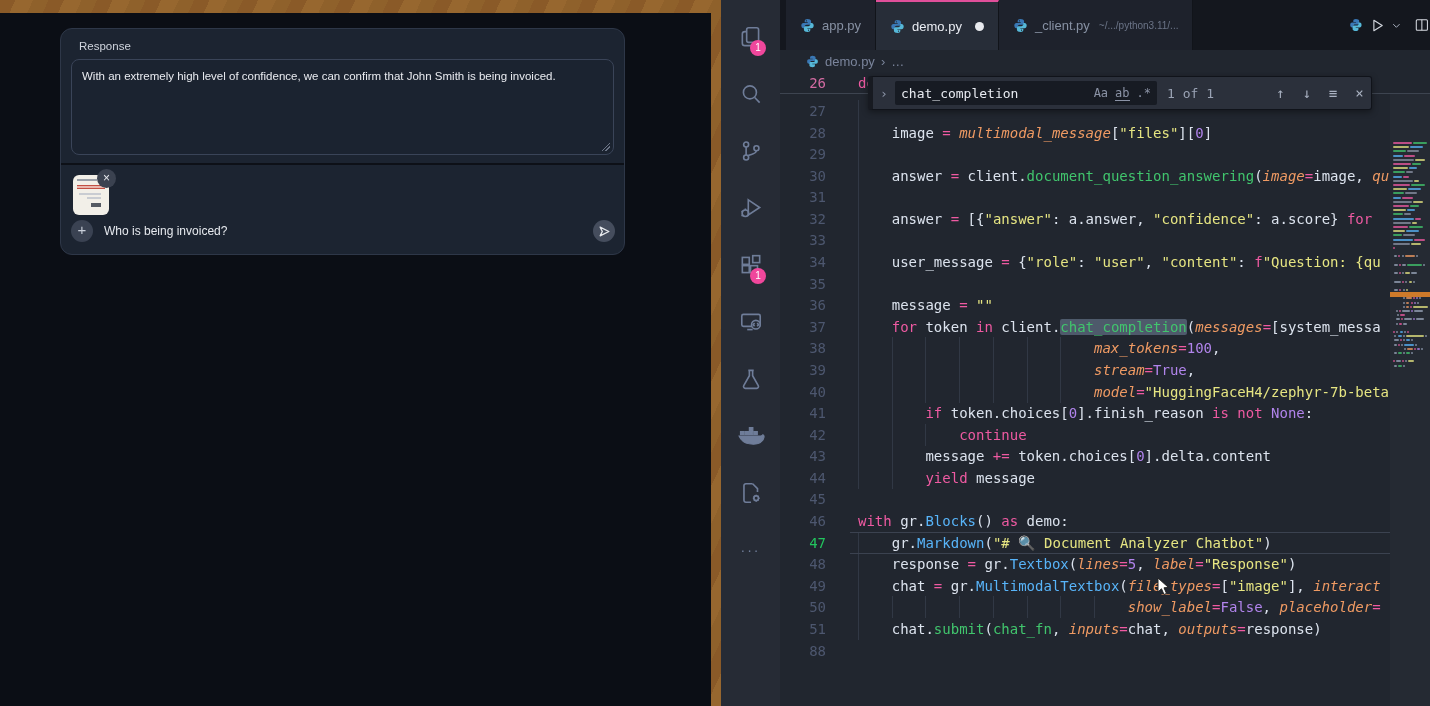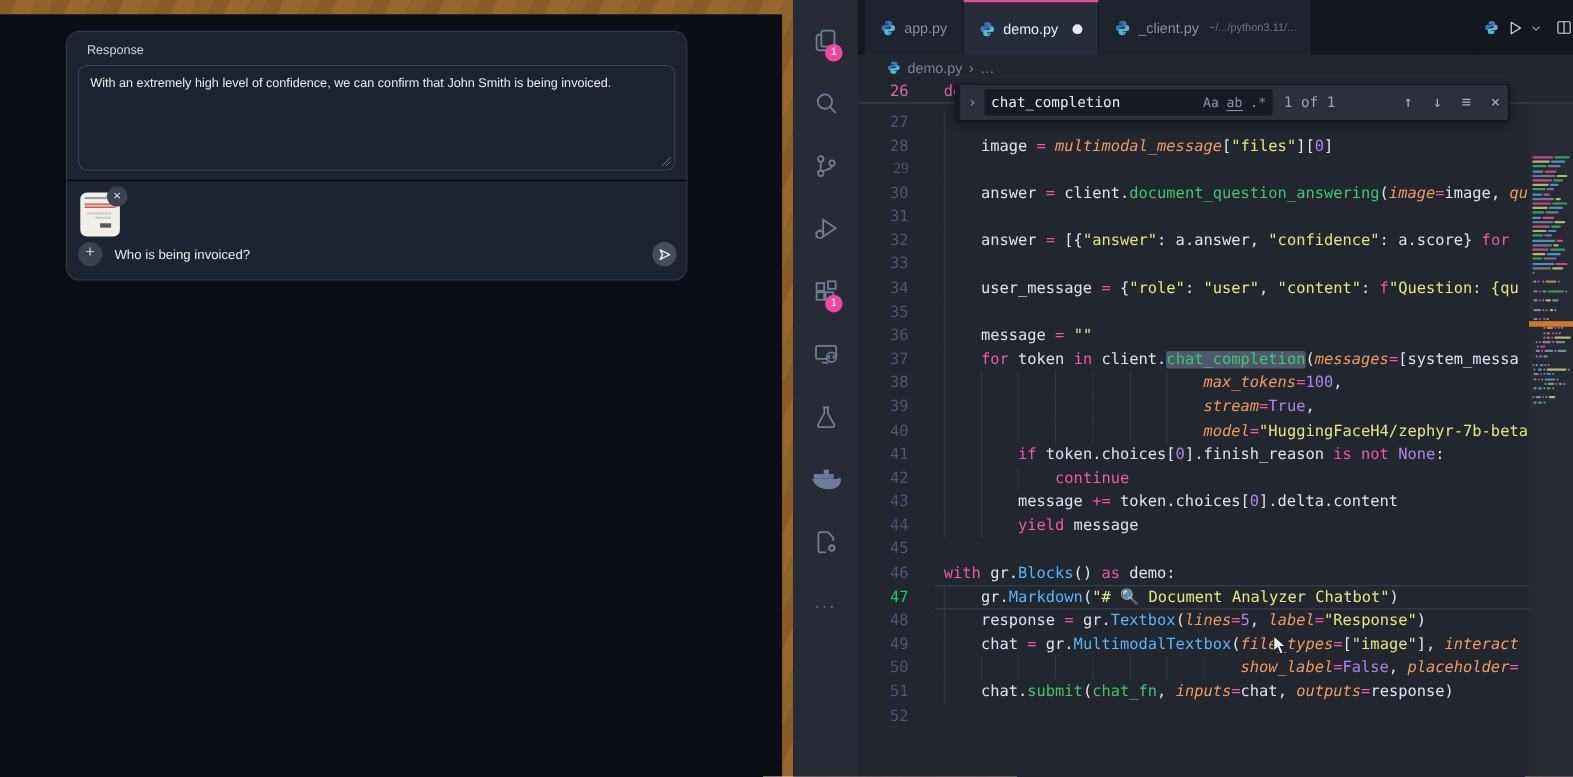--- a/index.html
+++ b/index.html
@@ -415,21 +415,21 @@
         <div class="mm-row" style="top: 292.6px; left: 8.35px; width: 3.3px; background: rgb(65, 197, 109);"></div>
         <div class="mm-row" style="top: 292.6px; left: 12.85px; width: 2px; background: rgb(154, 165, 187);"></div>
         <div class="mm-match" style="top: 220.2px;"></div>
       </div>
 
     <svg class="cursor" width="14" height="20" viewBox="0 0 14 20">
         <path d="M1 1 L1 15 L4.5 11.8 L7 17.5 L9.5 16.4 L7 10.8 L11.5 10.5 Z" fill="#fff" stroke="#222" stroke-width="1"></path>
       </svg>
   <div class="code-line" style="top: 28px;"><span class="guide" style="left: 78px;"></span><span class="ln">27</span><span class="lc"></span></div>
       <div class="code-line" style="top: 49.58px;"><span class="guide" style="left: 78px;"></span><span class="ln">28</span><span class="lc"><span class="tk-w">    image </span><span class="tk-k">=</span><span class="tk-w"> </span><span class="tk-p">multimodal_message</span><span class="tk-w">[</span><span class="tk-s">"files"</span><span class="tk-w">][</span><span class="tk-n">0</span><span class="tk-w">]</span></span></div>
-      <div class="code-line" style="top: 71.16px; font-family: Liberation Serif, serif;"><span class="guide" style="left: 78px;"></span><span class="ln">29</span><span class="lc"></span></div>
+      <div class="code-line" style="top: 71.16px;"><span class="guide" style="left: 78px;"></span><span class="ln">29</span><span class="lc"></span></div>
       <div class="code-line" style="top: 92.74px;"><span class="guide" style="left: 78px;"></span><span class="ln">30</span><span class="lc"><span class="tk-w">    answer </span><span class="tk-k">=</span><span class="tk-w"> client.</span><span class="tk-f">document_question_answering</span><span class="tk-w">(</span><span class="tk-p">image</span><span class="tk-k">=</span><span class="tk-w">image, </span><span class="tk-p">qu</span></span></div>
       <div class="code-line" style="top: 114.32px;"><span class="guide" style="left: 78px;"></span><span class="ln">31</span><span class="lc"></span></div>
       <div class="code-line" style="top: 135.9px;"><span class="guide" style="left: 78px;"></span><span class="ln">32</span><span class="lc"><span class="tk-w">    answer </span><span class="tk-k">=</span><span class="tk-w"> [{</span><span class="tk-s">"answer"</span><span class="tk-w">: a.answer, </span><span class="tk-s">"confidence"</span><span class="tk-w">: a.score} </span><span class="tk-k">for</span></span></div>
       <div class="code-line" style="top: 157.48px;"><span class="guide" style="left: 78px;"></span><span class="ln">33</span><span class="lc"></span></div>
       <div class="code-line" style="top: 179.06px;"><span class="guide" style="left: 78px;"></span><span class="ln">34</span><span class="lc"><span class="tk-w">    user_message </span><span class="tk-k">=</span><span class="tk-w"> {</span><span class="tk-s">"role"</span><span class="tk-w">: </span><span class="tk-s">"user"</span><span class="tk-w">, </span><span class="tk-s">"content"</span><span class="tk-w">: </span><span class="tk-k">f</span><span class="tk-s">"Question: {qu</span></span></div>
       <div class="code-line" style="top: 200.64px;"><span class="guide" style="left: 78px;"></span><span class="ln">35</span><span class="lc"></span></div>
       <div class="code-line" style="top: 222.22px;"><span class="guide" style="left: 78px;"></span><span class="ln">36</span><span class="lc"><span class="tk-w">    message </span><span class="tk-k">=</span><span class="tk-w"> </span><span class="tk-s">""</span></span></div>
       <div class="code-line" style="top: 243.8px;"><span class="guide" style="left: 78px;"></span><span class="ln">37</span><span class="lc"><span class="tk-k">    for</span><span class="tk-w"> token </span><span class="tk-k">in</span><span class="tk-w"> client.</span><span class="tk-f tk-match">chat_completion</span><span class="tk-w">(</span><span class="tk-p">messages</span><span class="tk-k">=</span><span class="tk-w">[system_messa</span></span></div>
       <div class="code-line" style="top: 265.38px;"><span class="guide" style="left: 78px;"></span><span class="guide" style="left: 111.72px;"></span><span class="guide" style="left: 145.44px;"></span><span class="guide" style="left: 179.16px;"></span><span class="guide" style="left: 212.88px;"></span><span class="guide" style="left: 246.6px;"></span><span class="guide" style="left: 280.32px;"></span><span class="ln">38</span><span class="lc"><span class="tk-w">                            </span><span class="tk-p">max_tokens</span><span class="tk-k">=</span><span class="tk-n">100</span><span class="tk-w">,</span></span></div>
       <div class="code-line" style="top: 286.96px;"><span class="guide" style="left: 78px;"></span><span class="guide" style="left: 111.72px;"></span><span class="guide" style="left: 145.44px;"></span><span class="guide" style="left: 179.16px;"></span><span class="guide" style="left: 212.88px;"></span><span class="guide" style="left: 246.6px;"></span><span class="guide" style="left: 280.32px;"></span><span class="ln">39</span><span class="lc"><span class="tk-w">                            </span><span class="tk-p">stream</span><span class="tk-k">=</span><span class="tk-n">True</span><span class="tk-w">,</span></span></div>
@@ -440,16 +440,16 @@
       <div class="code-line" style="top: 394.86px;"><span class="guide" style="left: 78px;"></span><span class="guide" style="left: 111.72px;"></span><span class="ln">44</span><span class="lc"><span class="tk-w">        </span><span class="tk-k">yield</span><span class="tk-w"> message</span></span></div>
       <div class="code-line" style="top: 416.44px;"><span class="ln">45</span><span class="lc"></span></div>
       <div class="code-line" style="top: 438.02px;"><span class="ln">46</span><span class="lc"><span class="tk-k">with</span><span class="tk-w"> gr.</span><span class="tk-c">Blocks</span><span class="tk-w">() </span><span class="tk-k">as</span><span class="tk-w"> demo:</span></span></div>
       <div class="code-line" style="top: 459.6px;"><span class="guide" style="left: 78px;"></span><span class="ln" style="color: #22c55e;">47</span><span class="lc"><span class="tk-w">    gr.</span><span class="tk-c">Markdown</span><span class="tk-w">(</span><span class="tk-s">"# 🔍 Document Analyzer Chatbot"</span><span class="tk-w">)</span></span></div>
       <div class="curline-b" style="top: 459.6px;"></div>
       <div class="curline-b" style="top: 481.18px;"></div>
       <div class="code-line" style="top: 481.18px;"><span class="guide" style="left: 78px;"></span><span class="ln">48</span><span class="lc"><span class="tk-w">    response </span><span class="tk-k">=</span><span class="tk-w"> gr.</span><span class="tk-c">Textbox</span><span class="tk-w">(</span><span class="tk-p">lines</span><span class="tk-k">=</span><span class="tk-n">5</span><span class="tk-w">, </span><span class="tk-p">label</span><span class="tk-k">=</span><span class="tk-s">"Response"</span><span class="tk-w">)</span></span></div>
       <div class="code-line" style="top: 502.76px;"><span class="guide" style="left: 78px;"></span><span class="ln">49</span><span class="lc"><span class="tk-w">    chat </span><span class="tk-k">=</span><span class="tk-w"> gr.</span><span class="tk-c">MultimodalTextbox</span><span class="tk-w">(</span><span class="tk-p">file_types</span><span class="tk-k">=</span><span class="tk-w">[</span><span class="tk-s">"image"</span><span class="tk-w">], </span><span class="tk-p">interact</span></span></div>
       <div class="code-line" style="top: 524.34px;"><span class="guide" style="left: 78px;"></span><span class="guide" style="left: 111.72px;"></span><span class="guide" style="left: 145.44px;"></span><span class="guide" style="left: 179.16px;"></span><span class="guide" style="left: 212.88px;"></span><span class="guide" style="left: 246.6px;"></span><span class="guide" style="left: 280.32px;"></span><span class="guide" style="left: 314.04px;"></span><span class="ln">50</span><span class="lc"><span class="tk-w">                                </span><span class="tk-p">show_label</span><span class="tk-k">=</span><span class="tk-n">False</span><span class="tk-w">, </span><span class="tk-p">placeholder</span><span class="tk-k">=</span></span></div>
       <div class="code-line" style="top: 545.92px;"><span class="guide" style="left: 78px;"></span><span class="ln">51</span><span class="lc"><span class="tk-w">    chat.</span><span class="tk-f">submit</span><span class="tk-w">(</span><span class="tk-f">chat_fn</span><span class="tk-w">, </span><span class="tk-p">inputs</span><span class="tk-k">=</span><span class="tk-w">chat, </span><span class="tk-p">outputs</span><span class="tk-k">=</span><span class="tk-w">response)</span></span></div>
-      <div class="code-line" style="top: 567.5px;"><span class="ln">52</span><span class="lc"></span></div>
+      <div class="code-line" style="top: 567.5px;"><span class="ln">88</span><span class="lc"></span></div>
       <div class="code-line" style="top: 632.24px;"><span class="ln">55</span><span class="lc"></span></div>
     </div>
 </div>
 
 </body></html>

